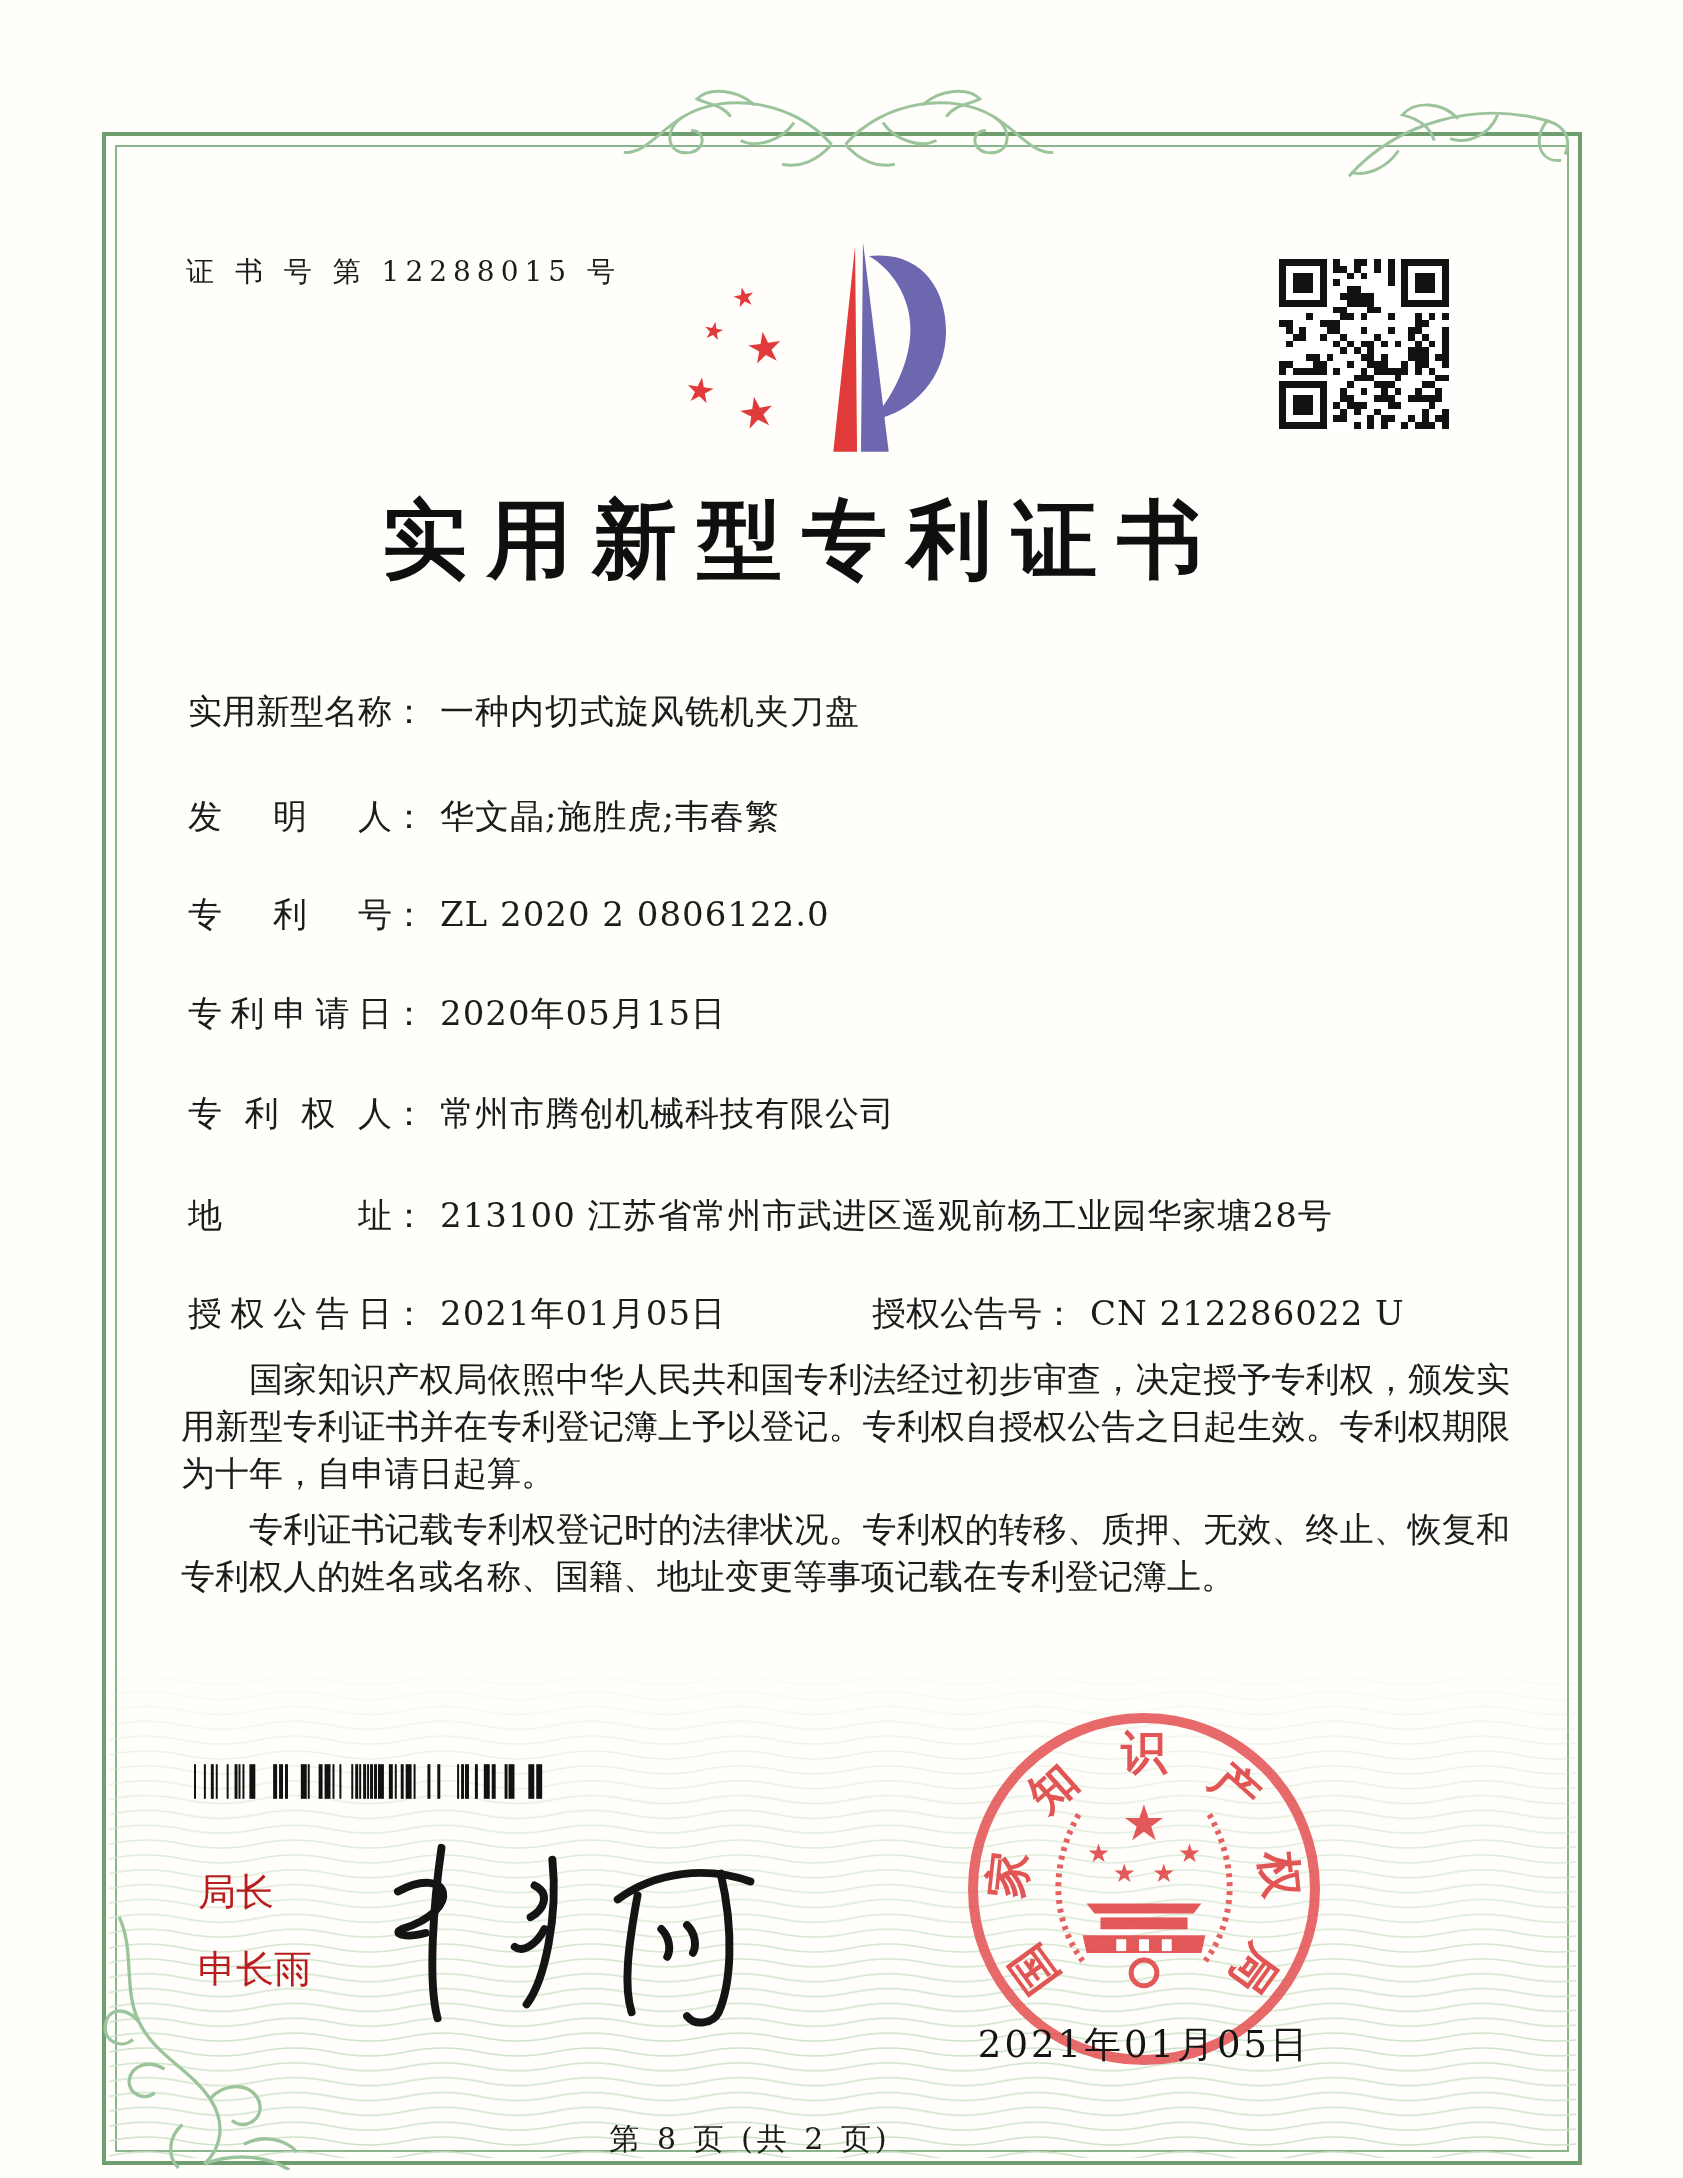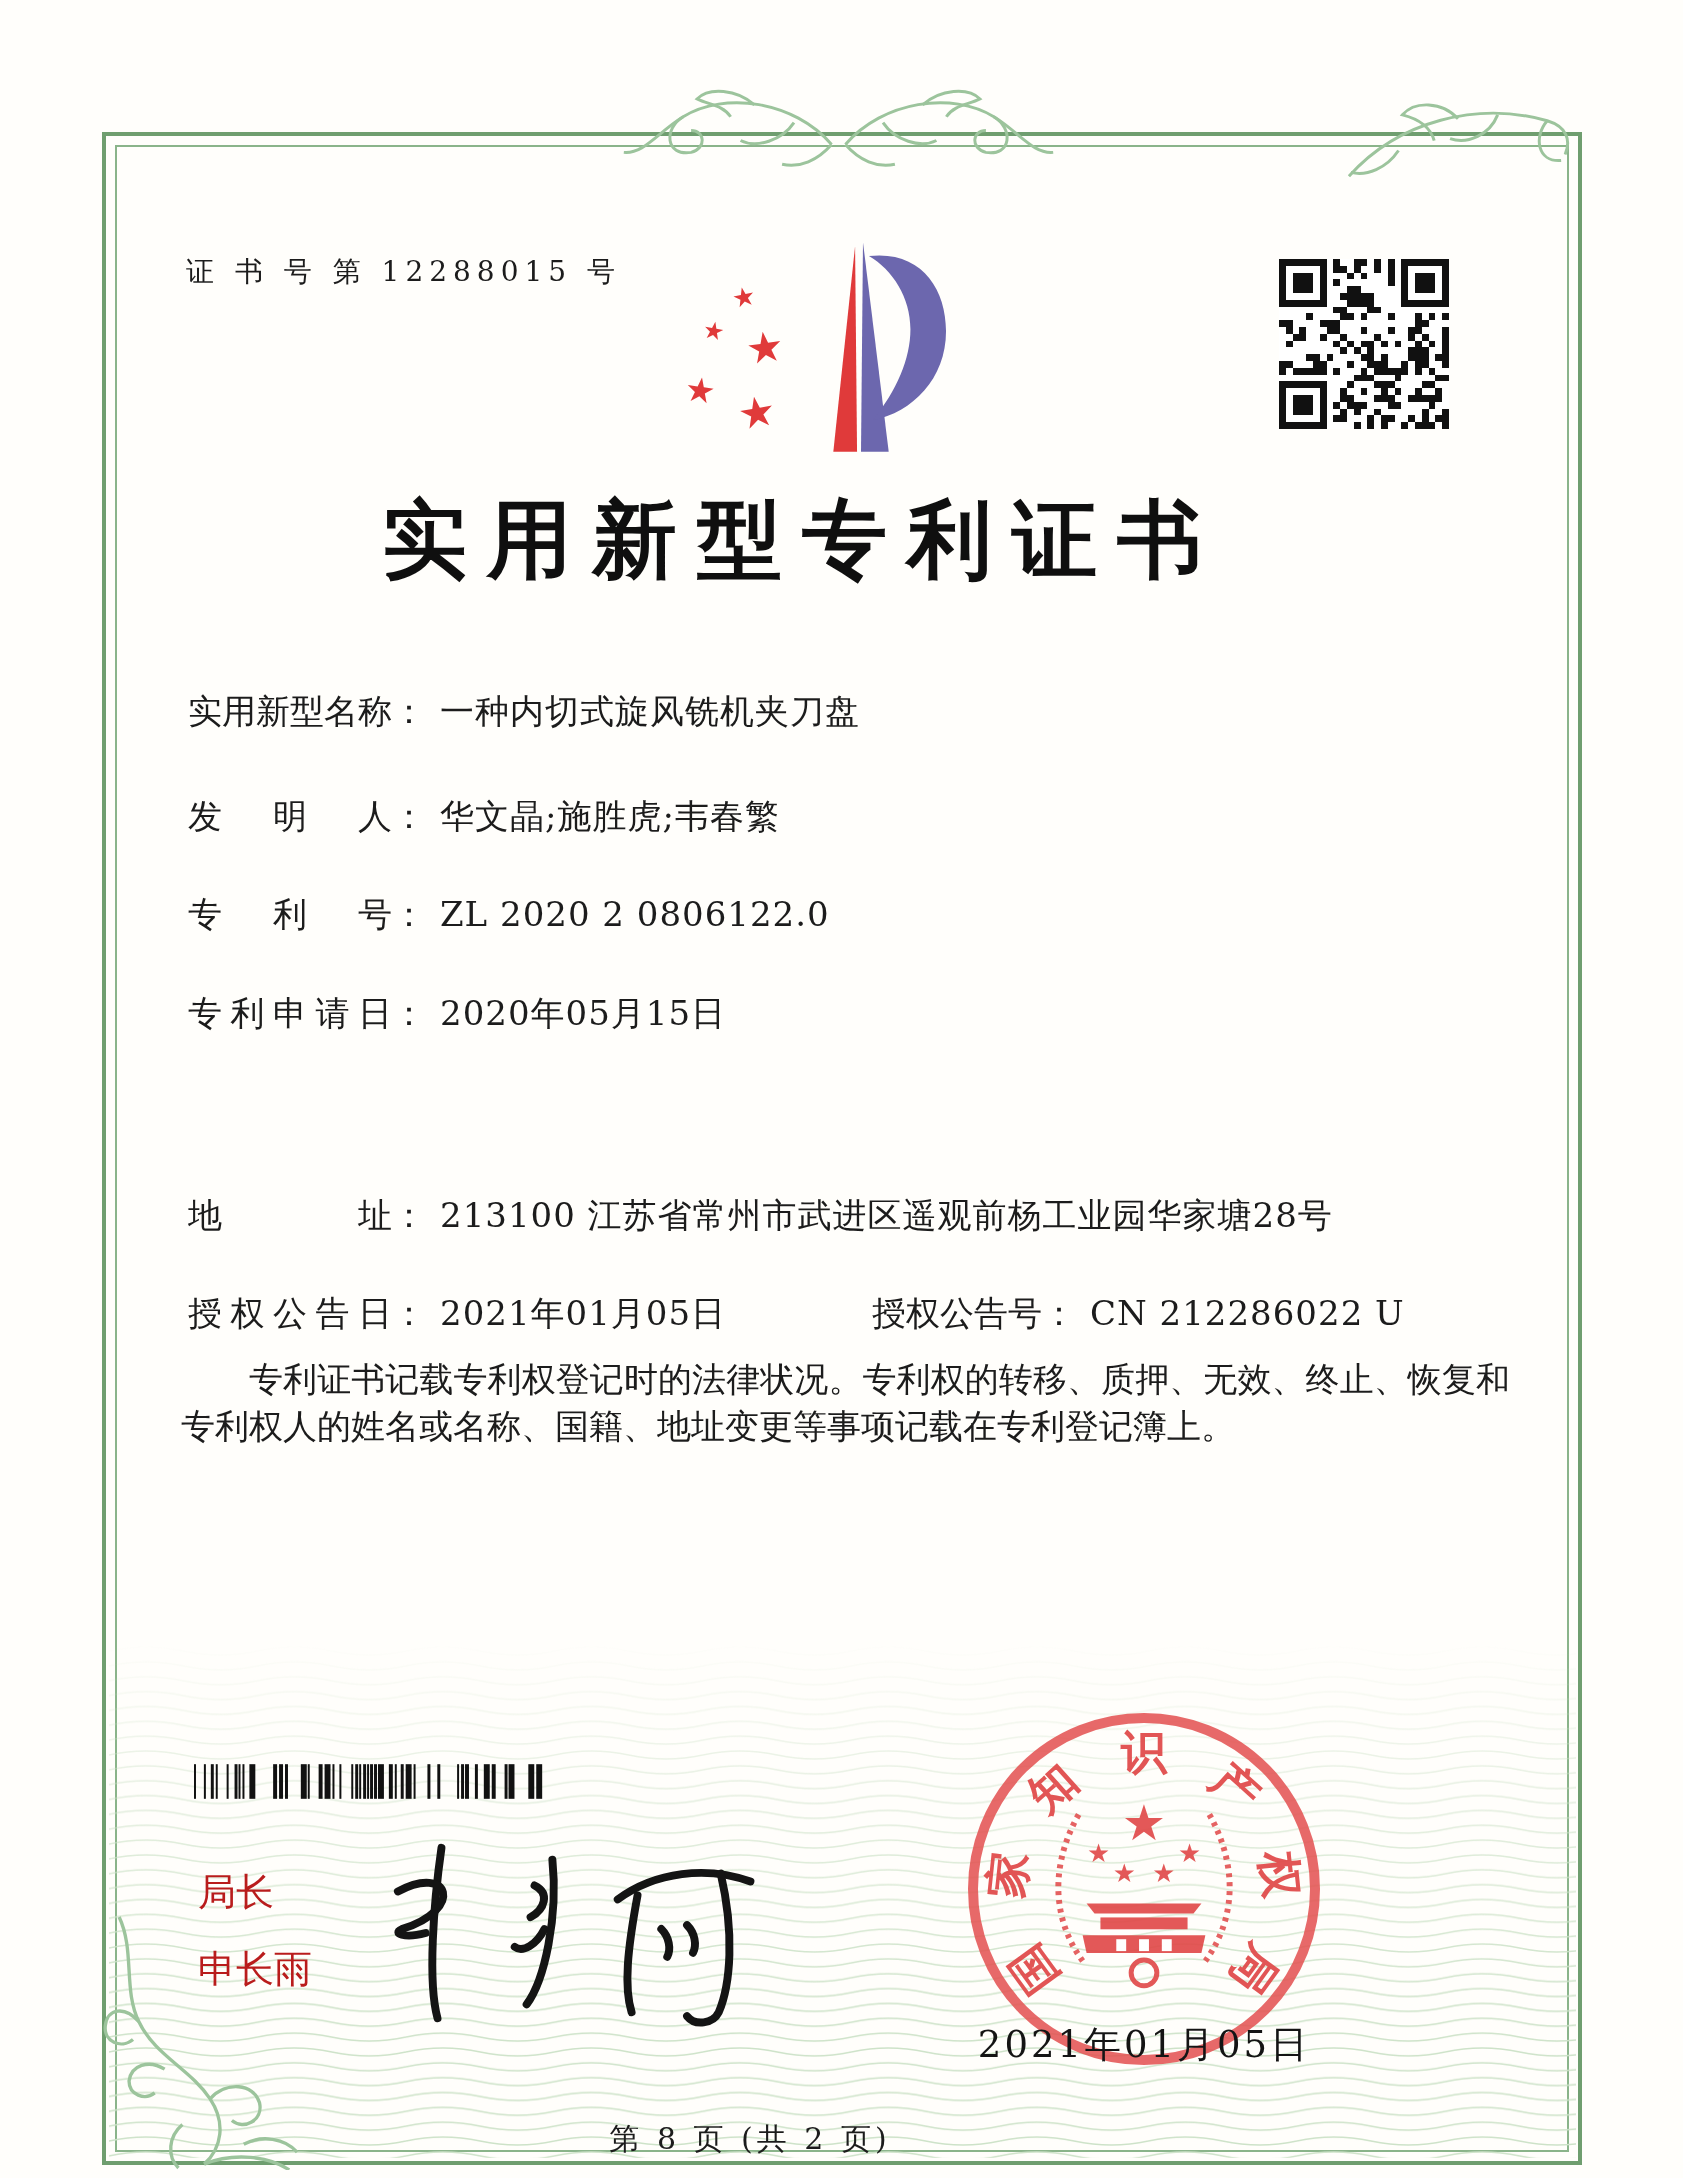--- a/index.html
+++ b/index.html
@@ -332,32 +332,36 @@
   <div class="abs title">实用新型专利证书</div>
   <div class="abs field" style="top:794px">
     <span class="flabel">发明人</span><span class="fcolon">：</span><span class="fvalue">华文晶;施胜虎;韦春繁</span>
   </div>
   <div class="abs field" style="top:892px">
     <span class="flabel">专利号</span><span class="fcolon">：</span><span class="fvalue">ZL 2020 2 0806122.0</span>
   </div>
   <div class="abs field" style="top:991px">
     <span class="flabel">专利申请日</span><span class="fcolon">：</span><span class="fvalue">2020年05月15日</span>
   </div>
+  <div class="abs field" style="top:1091px">
+    <span class="flabel">专利权人</span><span class="fcolon">：</span><span class="fvalue">常州市腾创机械科技有限公司</span>
+  </div>
   <div class="abs field" style="top:1193px">
     <span class="flabel">地址</span><span class="fcolon">：</span><span class="fvalue">213100 江苏省常州市武进区遥观前杨工业园华家塘28号</span>
   </div>
 
   <div class="abs field" style="top:1291px">
     <span class="flabel">授权公告日</span><span class="fcolon">：</span><span class="fvalue">2021年01月05日</span>
     <span class="grant2">
       <span class="flabel">授权公告号</span><span class="fcolon">：</span><span class="fvalue">CN 212286022 U</span>
     </span>
   </div>
 
   <div class="abs paras">
+    <p>国家知识产权局依照中华人民共和国专利法经过初步审查，决定授予专利权，颁发实用新型专利证书并在专利登记簿上予以登记。专利权自授权公告之日起生效。专利权期限为十年，自申请日起算。</p>
     <p>专利证书记载专利权登记时的法律状况。专利权的转移、质押、无效、终止、恢复和专利权人的姓名或名称、国籍、地址变更等事项记载在专利登记簿上。</p>
   </div>
 
   <div class="abs barcode">
     <svg id="bar-svg" width="364" height="35" viewBox="0 0 368 35">
         <rect x="0" y="0" width="2" height="35" fill="#111"></rect>
         <rect x="10" y="0" width="2" height="35" fill="#111"></rect>
         <rect x="17" y="0" width="3" height="35" fill="#111"></rect>
         <rect x="22" y="0" width="2" height="35" fill="#111"></rect>
         <rect x="33" y="0" width="2" height="35" fill="#111"></rect>

